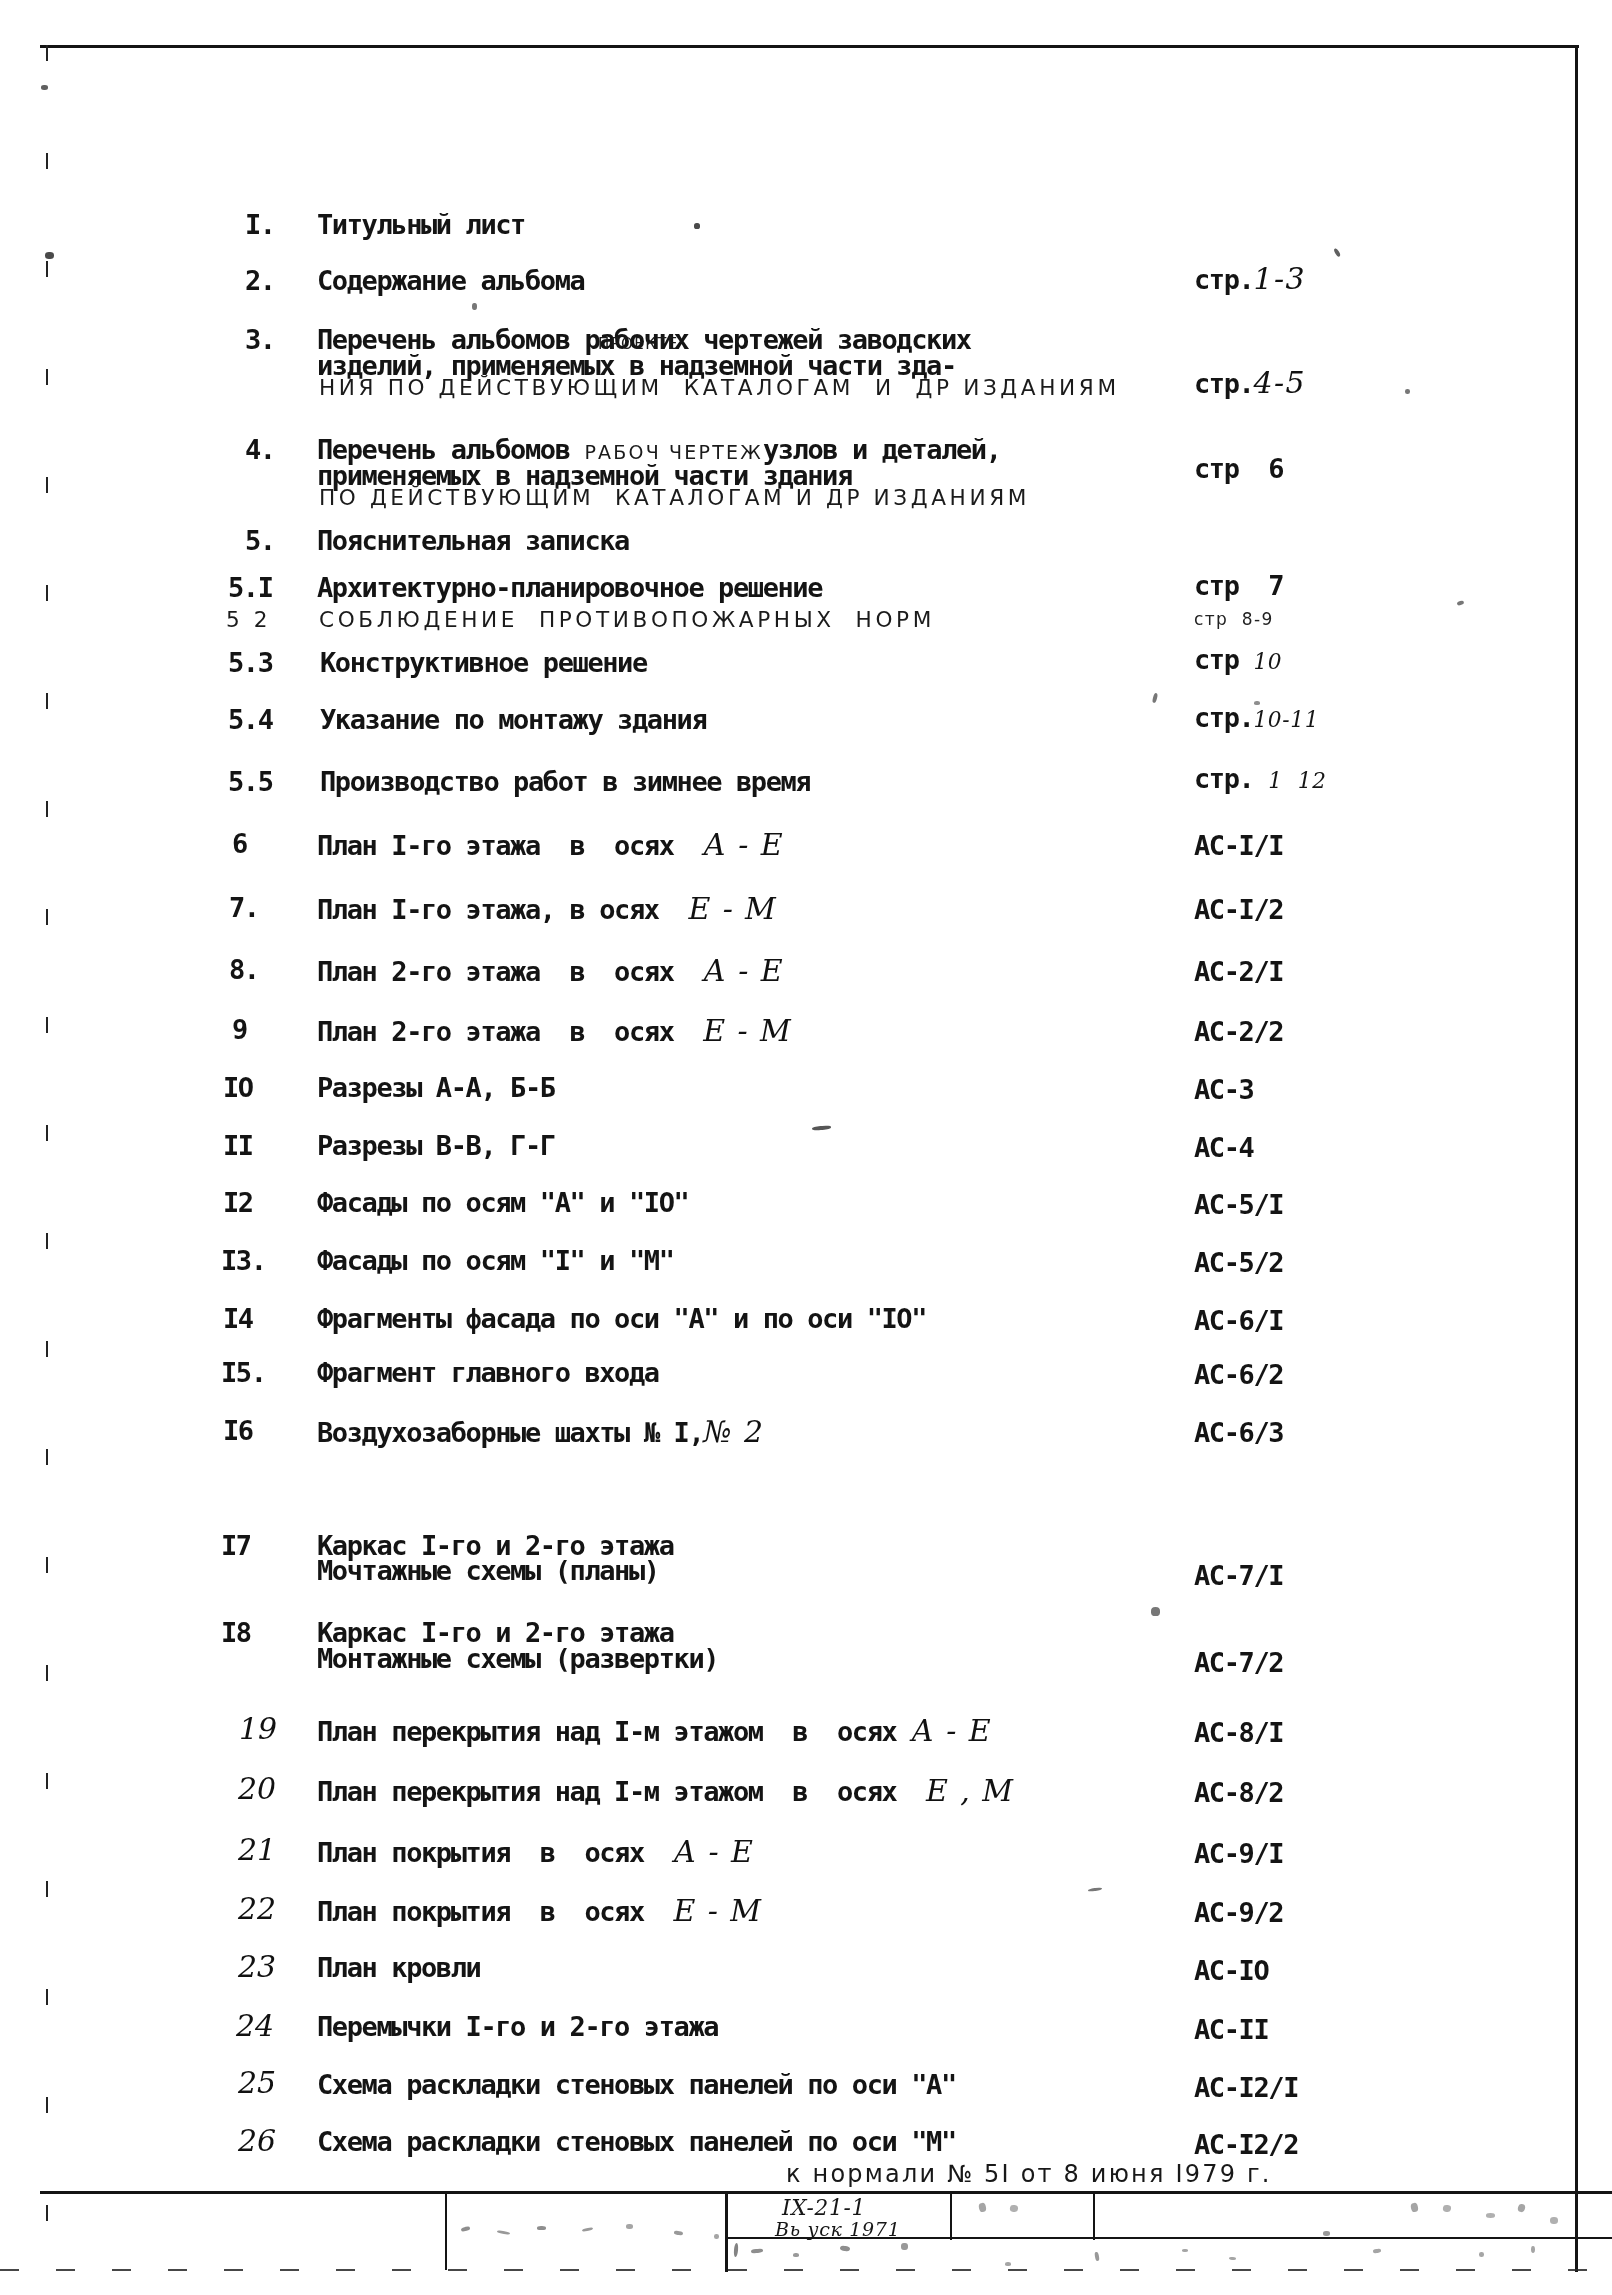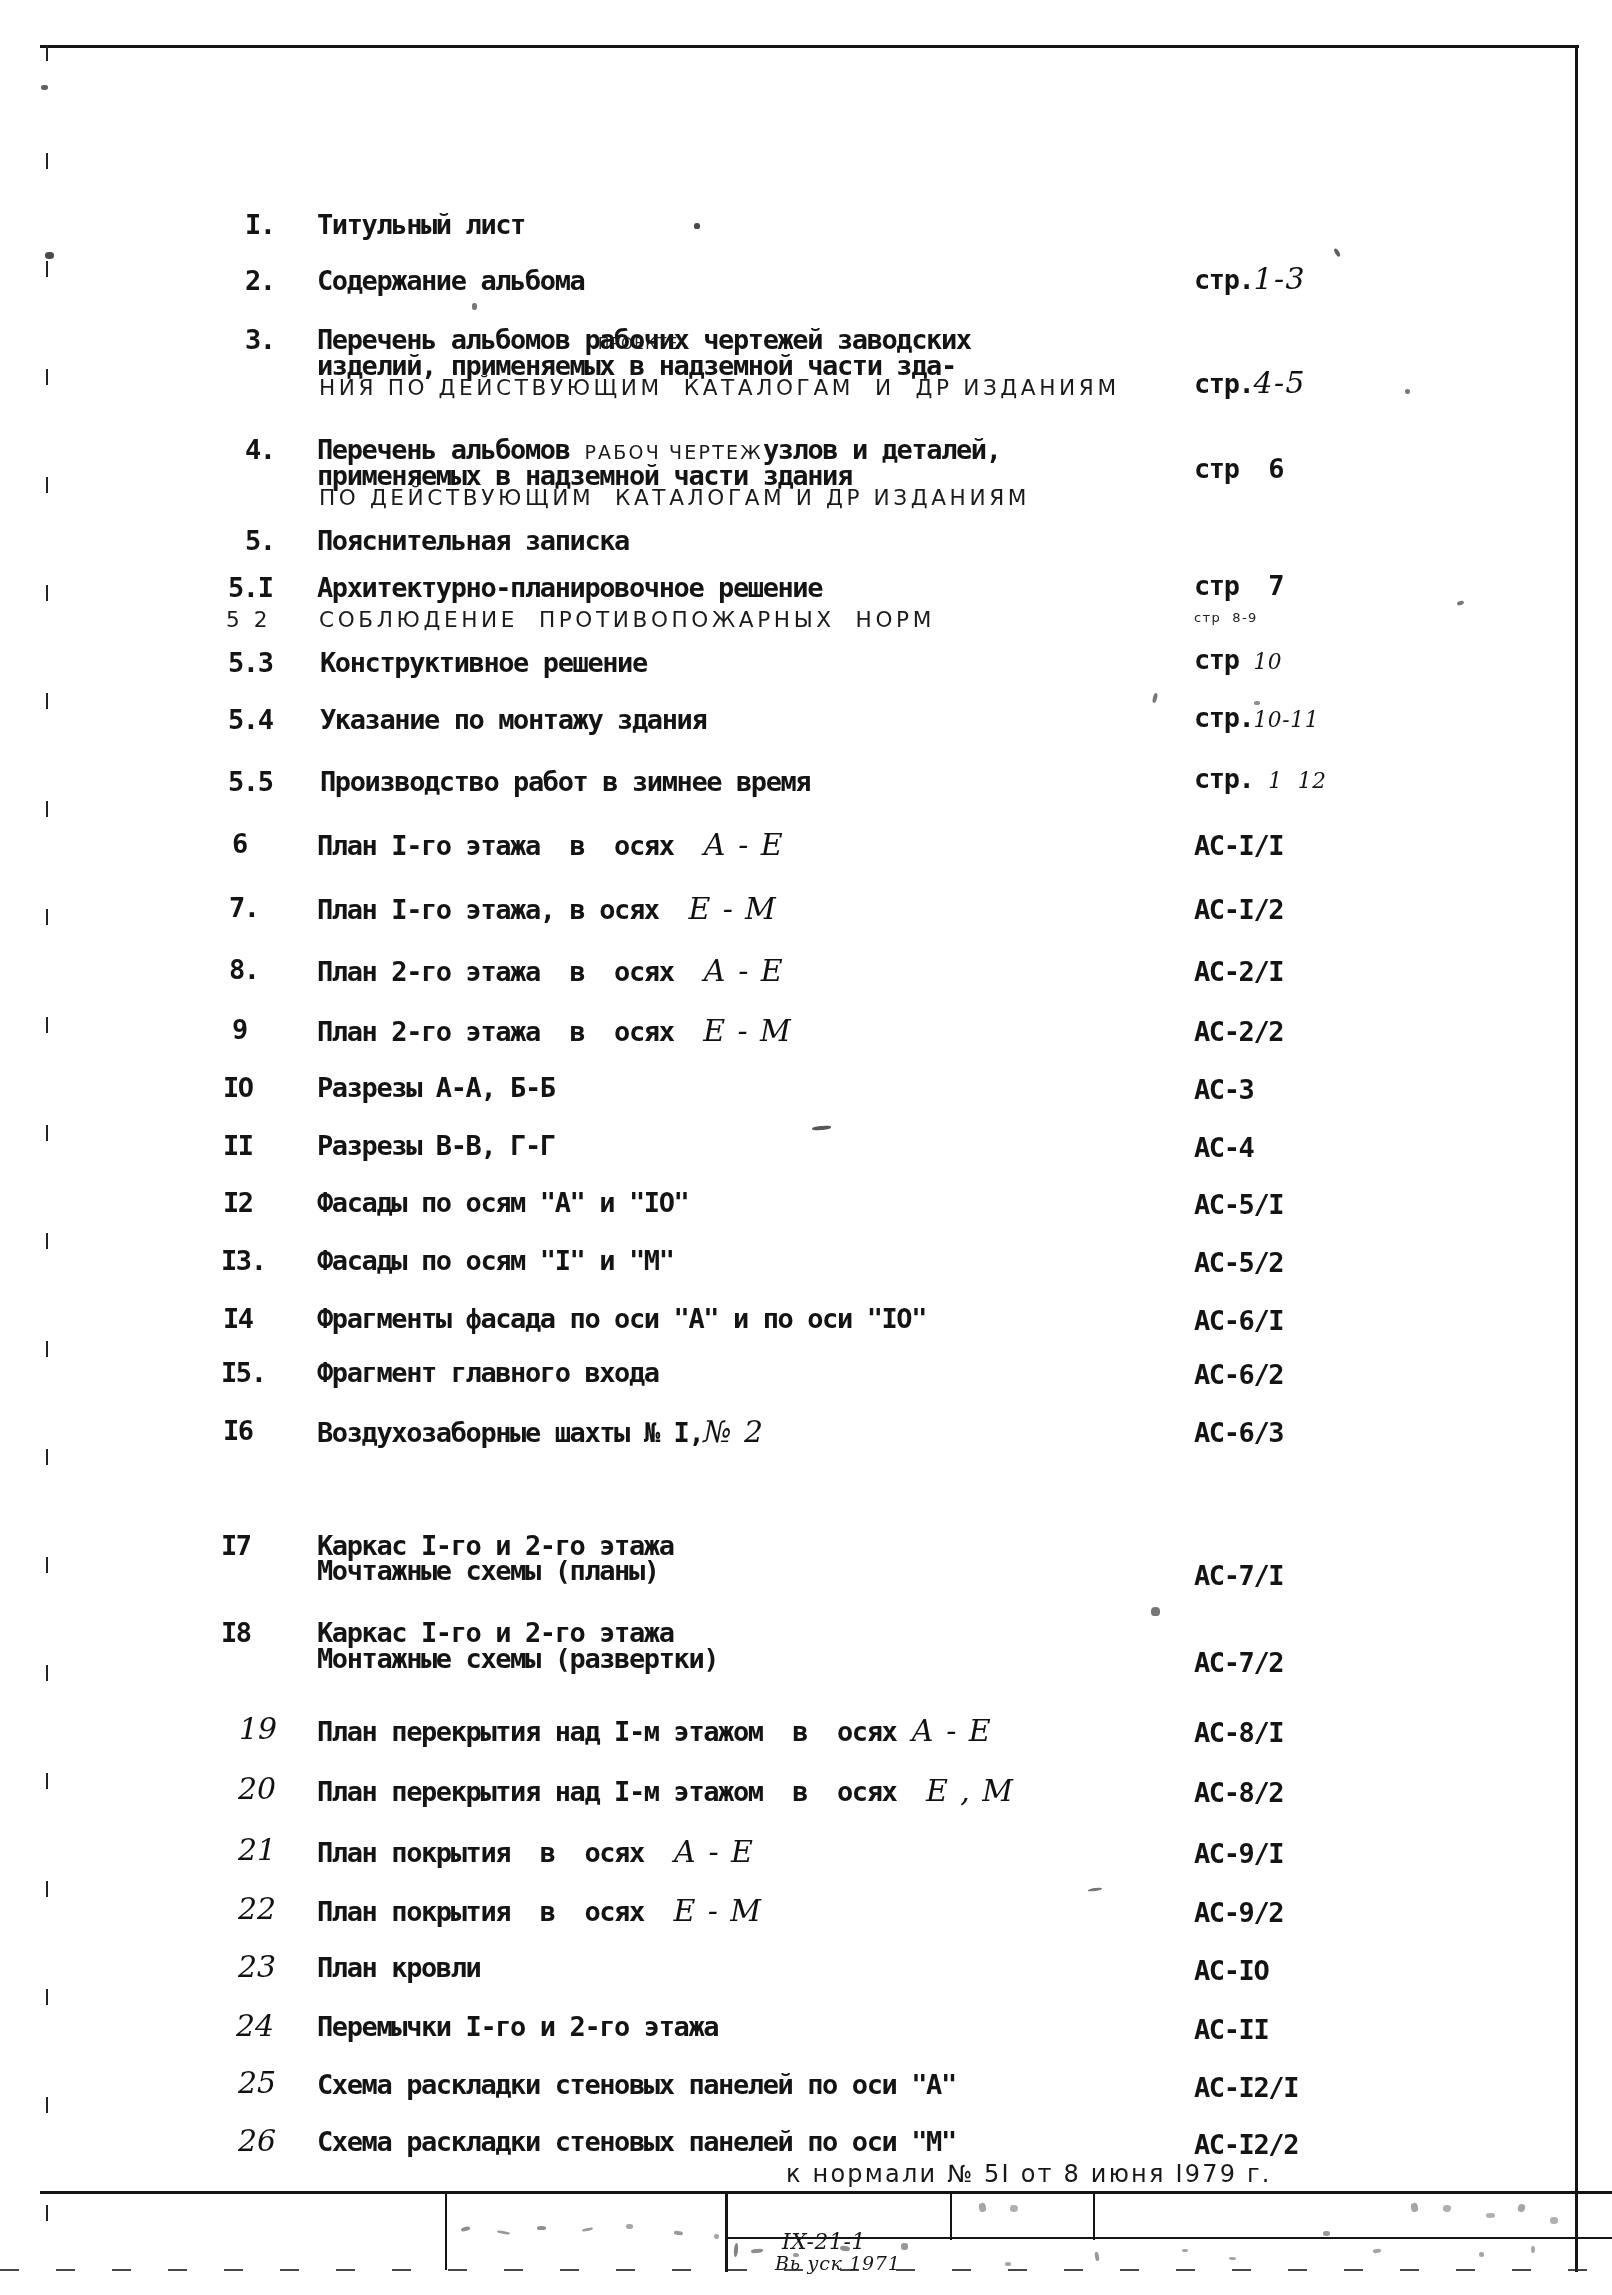--- a/index.html
+++ b/index.html
@@ -11,24 +11,24 @@
     font-family:"DejaVu Sans Mono",monospace;
     white-space:pre;
   }
   .abs{position:absolute;line-height:1;color:#151515;white-space:pre;}
   .line{position:absolute;line-height:1;white-space:pre;}
   
   .s-t{font-family:"DejaVu Sans Mono",monospace;font-weight:700;font-size:27px;letter-spacing:-1.4px;color:#141414;}
   
   .s-c{font-family:"DejaVu Sans",sans-serif;font-weight:400;font-size:21.6px;letter-spacing:3.6px;color:#1b1b1b;}
   .s-ci{font-family:"DejaVu Sans",sans-serif;font-weight:400;font-size:19px;letter-spacing:2.2px;color:#1b1b1b;}
-  .s-cs{font-family:"DejaVu Sans",sans-serif;font-weight:400;font-size:13px;letter-spacing:1.4px;color:#222;}
+  .s-cs{font-family:"DejaVu Sans",sans-serif;font-weight:400;font-size:17px;letter-spacing:1.4px;color:#222;}
   
   .s-h{font-family:"DejaVu Serif",serif;font-style:italic;font-size:30px;letter-spacing:1.4px;color:#111;}
-  .s-hs{font-family:"DejaVu Serif",serif;font-style:italic;font-size:21.6px;letter-spacing:0.7px;color:#161616;margin-top:34px;}
+  .s-hs{font-family:"DejaVu Serif",serif;font-style:italic;font-size:21.6px;letter-spacing:0.7px;color:#161616;}
   .s-hn{font-family:"DejaVu Serif",serif;font-style:italic;font-size:30px;color:#111;}
   .s-ins{font-family:"DejaVu Sans",sans-serif;font-size:15px;letter-spacing:1.4px;color:#1b1b1b;}
   .s-note{font-family:"DejaVu Sans",sans-serif;font-size:24px;letter-spacing:2.2px;color:#181818;}
   
   .frame{position:absolute;background:#141414;}
   #border-left{
     background:repeating-linear-gradient(180deg,#232323 0 16px,transparent 16px 108px);
   }
   #border-bottom{
     background:repeating-linear-gradient(90deg,#262626 0 19px,transparent 19px 56px);

